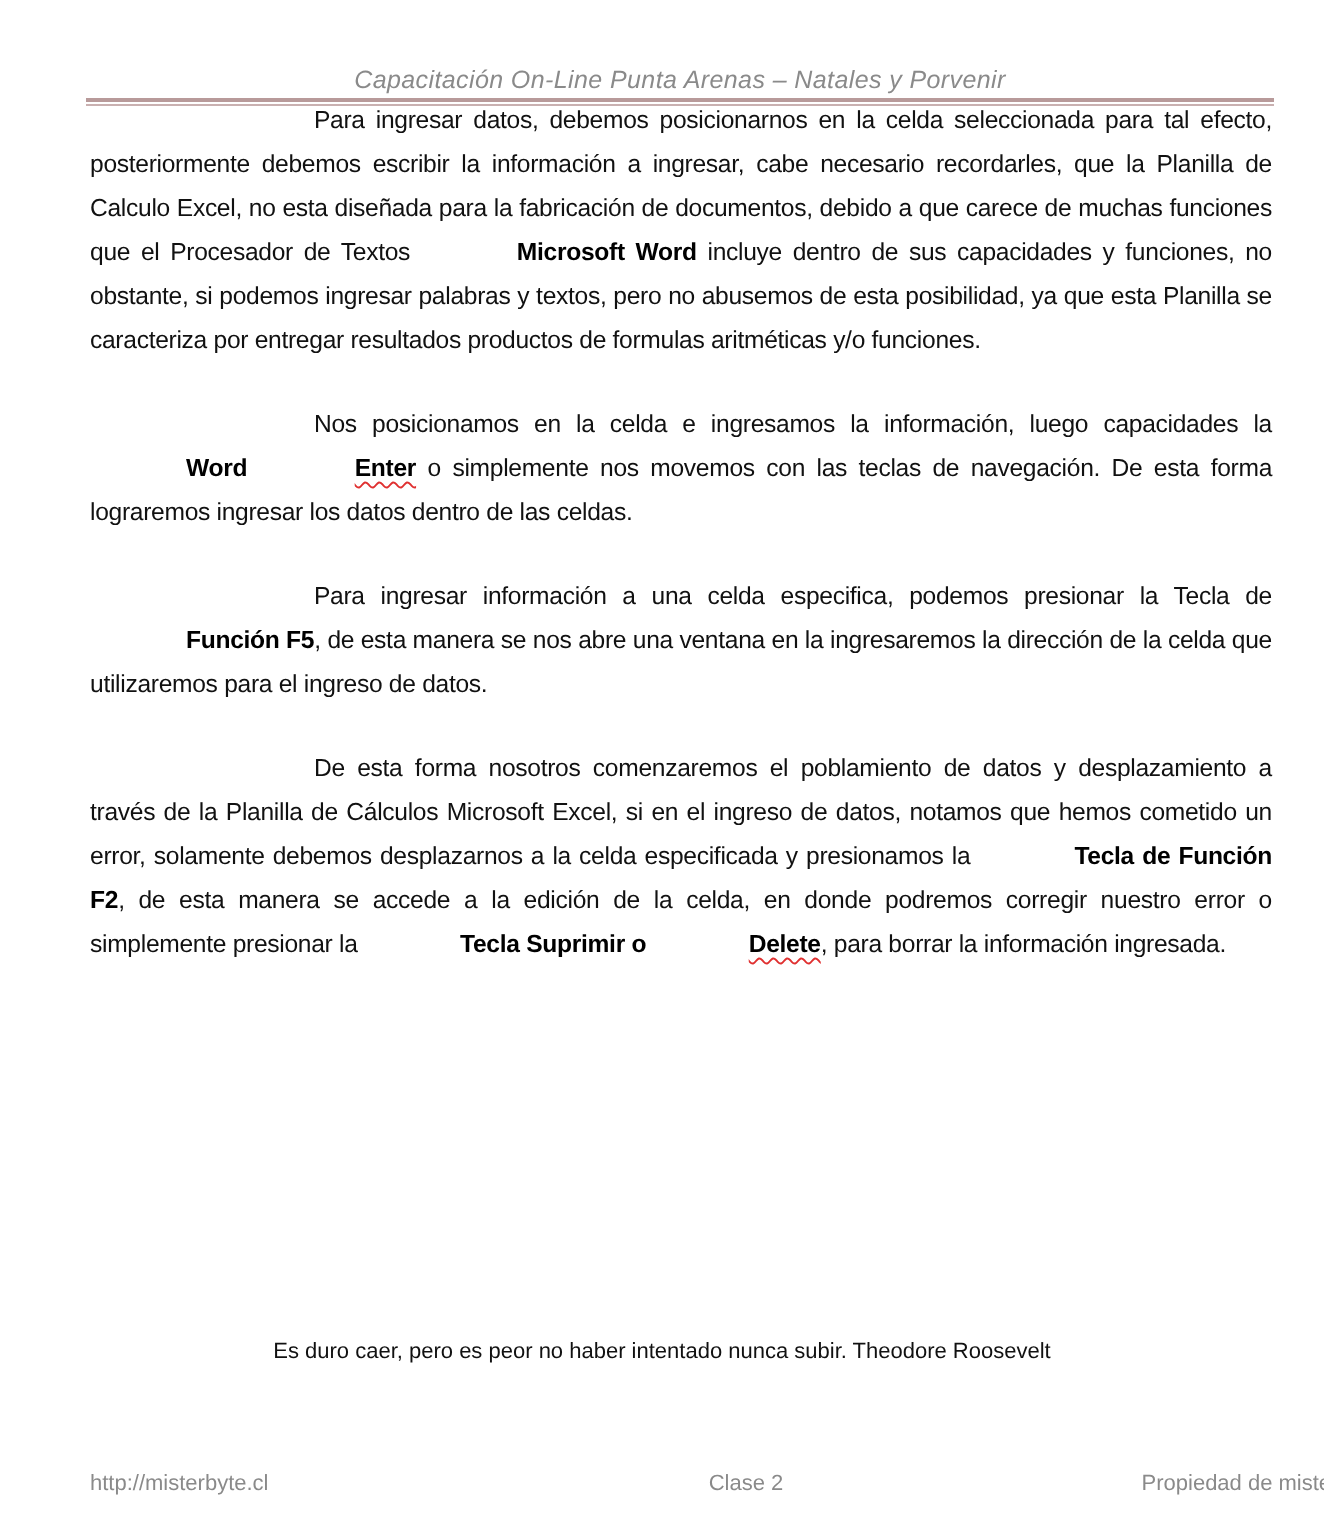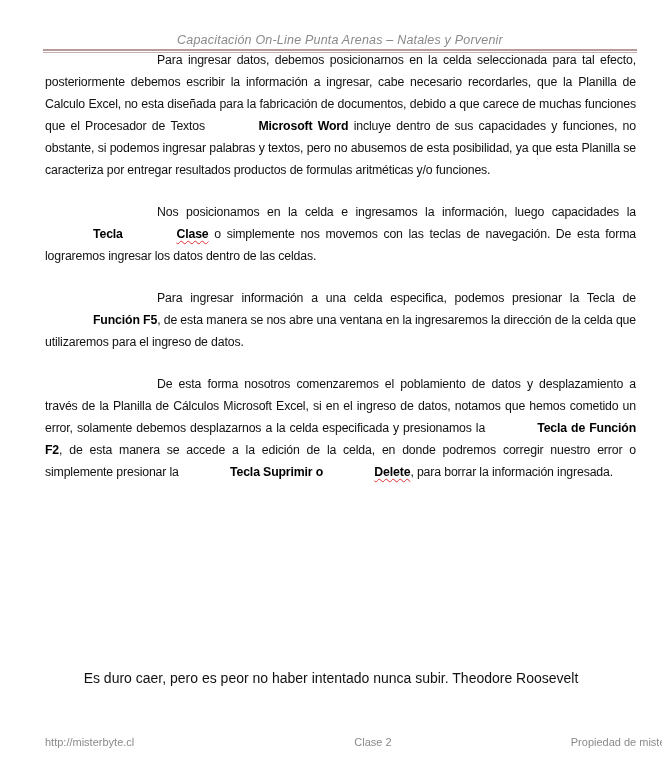--- a/index.html
+++ b/index.html
@@ -60,21 +60,21 @@
       text-decoration: underline wavy #e03030;
       text-decoration-thickness: 1px;
       text-underline-offset: 2px;
     }
     .quote {
       position: absolute;
       left: 0;
       width: 662px;
       top: 670px;
       text-align: center;
-      font-size: 14px;
+      font-size: 11px;
       color: #111;
     }
     .page-footer {
       position: absolute;
       left: 45px;
       width: 656px;
       top: 736px;
       font-size: 11px;
       color: #8a8a8a;
       display: flex;
@@ -90,21 +90,21 @@
 <div class="page-header">
   <span>Capacitación On-Line Punta Arenas – Natales y Porvenir</span>
 </div>
 <div class="header-rule">
   <div class="thick"></div>
   <div class="thin"></div>
 </div>
 
 <div class="body-text">
   <p><span>Para ingresar datos, debemos posicionarnos en la celda seleccionada para tal efecto, posteriormente debemos escribir la información a ingresar, cabe necesario recordarles, que la Planilla de Calculo Excel, no esta diseñada para la fabricación de documentos, debido a que carece de muchas funciones que el Procesador de Textos </span><b>Microsoft Word</b><span> incluye dentro de sus capacidades y funciones, no obstante, si podemos ingresar  palabras y textos, pero no abusemos de esta posibilidad, ya que esta Planilla se caracteriza por entregar resultados productos de formulas aritméticas y/o funciones.</span></p>
-  <p><span>Nos posicionamos en la celda e ingresamos la información, luego capacidades la </span><b>Tecla </b><b class="spell">Clase</b><span> o simplemente nos movemos con las teclas de navegación. De esta forma lograremos ingresar los datos dentro de las celdas.</span></p>
+  <p><span>Nos posicionamos en la celda e ingresamos la información, luego capacidades la </span><b>Word </b><b class="spell">Enter</b><span> o simplemente nos movemos con las teclas de navegación. De esta forma lograremos ingresar los datos dentro de las celdas.</span></p>
   <p><span>Para ingresar información a una celda especifica, podemos presionar la Tecla de </span><b>Función F5</b><span>, de esta manera se nos abre una ventana en la ingresaremos la dirección de la celda que utilizaremos para el ingreso de datos.</span></p>
   <p><span>De esta forma nosotros comenzaremos el poblamiento de datos y desplazamiento a través de la Planilla de Cálculos Microsoft Excel, si en el ingreso de datos, notamos que hemos cometido un error, solamente debemos desplazarnos a la celda especificada y presionamos la </span><b>Tecla de Función F2</b><span>, de esta manera se accede a la edición de la celda, en donde podremos corregir nuestro error o simplemente presionar la </span><b>Tecla Suprimir o </b><b class="spell">Delete</b><span>, para borrar la información ingresada.</span></p>
 </div>
 
 <div class="quote">
   <span>Es duro caer, pero es peor no haber intentado nunca subir.  Theodore Roosevelt</span>
 </div>
 
 <div class="page-footer">
   <span>http://misterbyte.cl</span>

